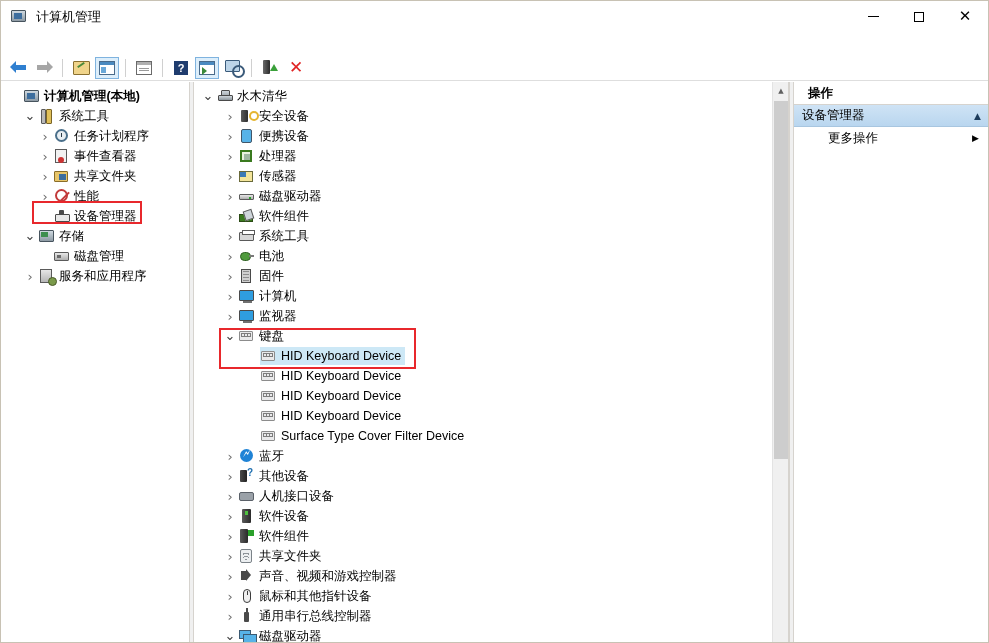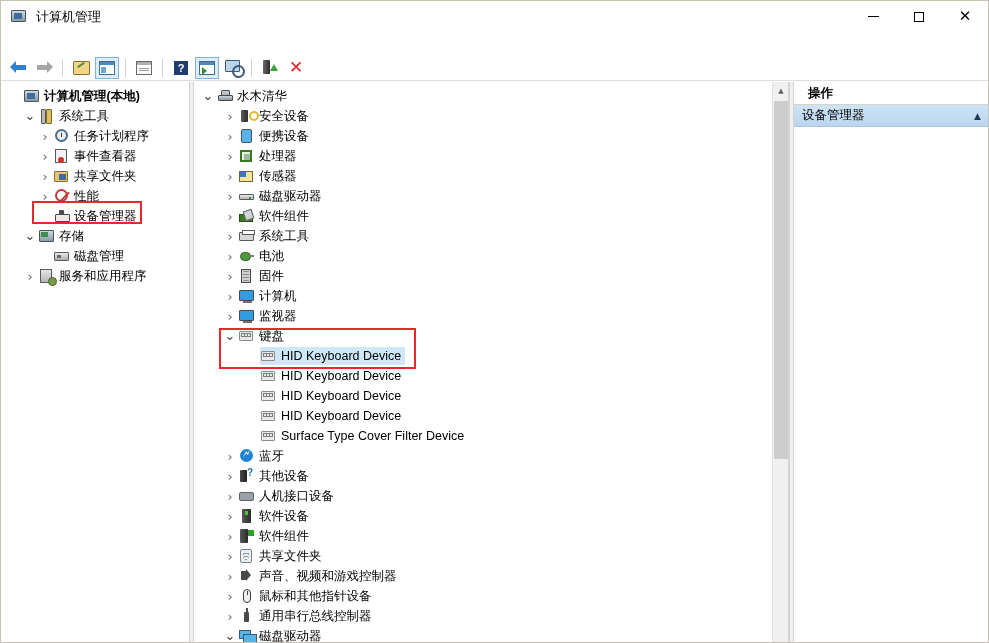--- a/index.html
+++ b/index.html
@@ -818,18 +818,24 @@
   </div>
 
   <div class="splitter2"></div>
 
   <div class="pane-right">
     <div class="act-title">操作</div>
     <div class="act-header">
       <span>设备管理器</span>
       <span class="arrow-up">▲</span>
     </div>
+    <div id="actitems">
+        <div class="act-item">
+          <span>更多操作</span>
+          <span class="arrow-right">▶</span>
+        </div>
+      </div>
   </div>
 
   <div class="redbox" id="box1" style="left: 31px; top: 200px; width: 110px; height: 23px;"></div>
   <div class="redbox" id="box2" style="left: 218px; top: 327px; width: 197px; height: 41px;"></div>
 
 </div>
 
 </body></html>

